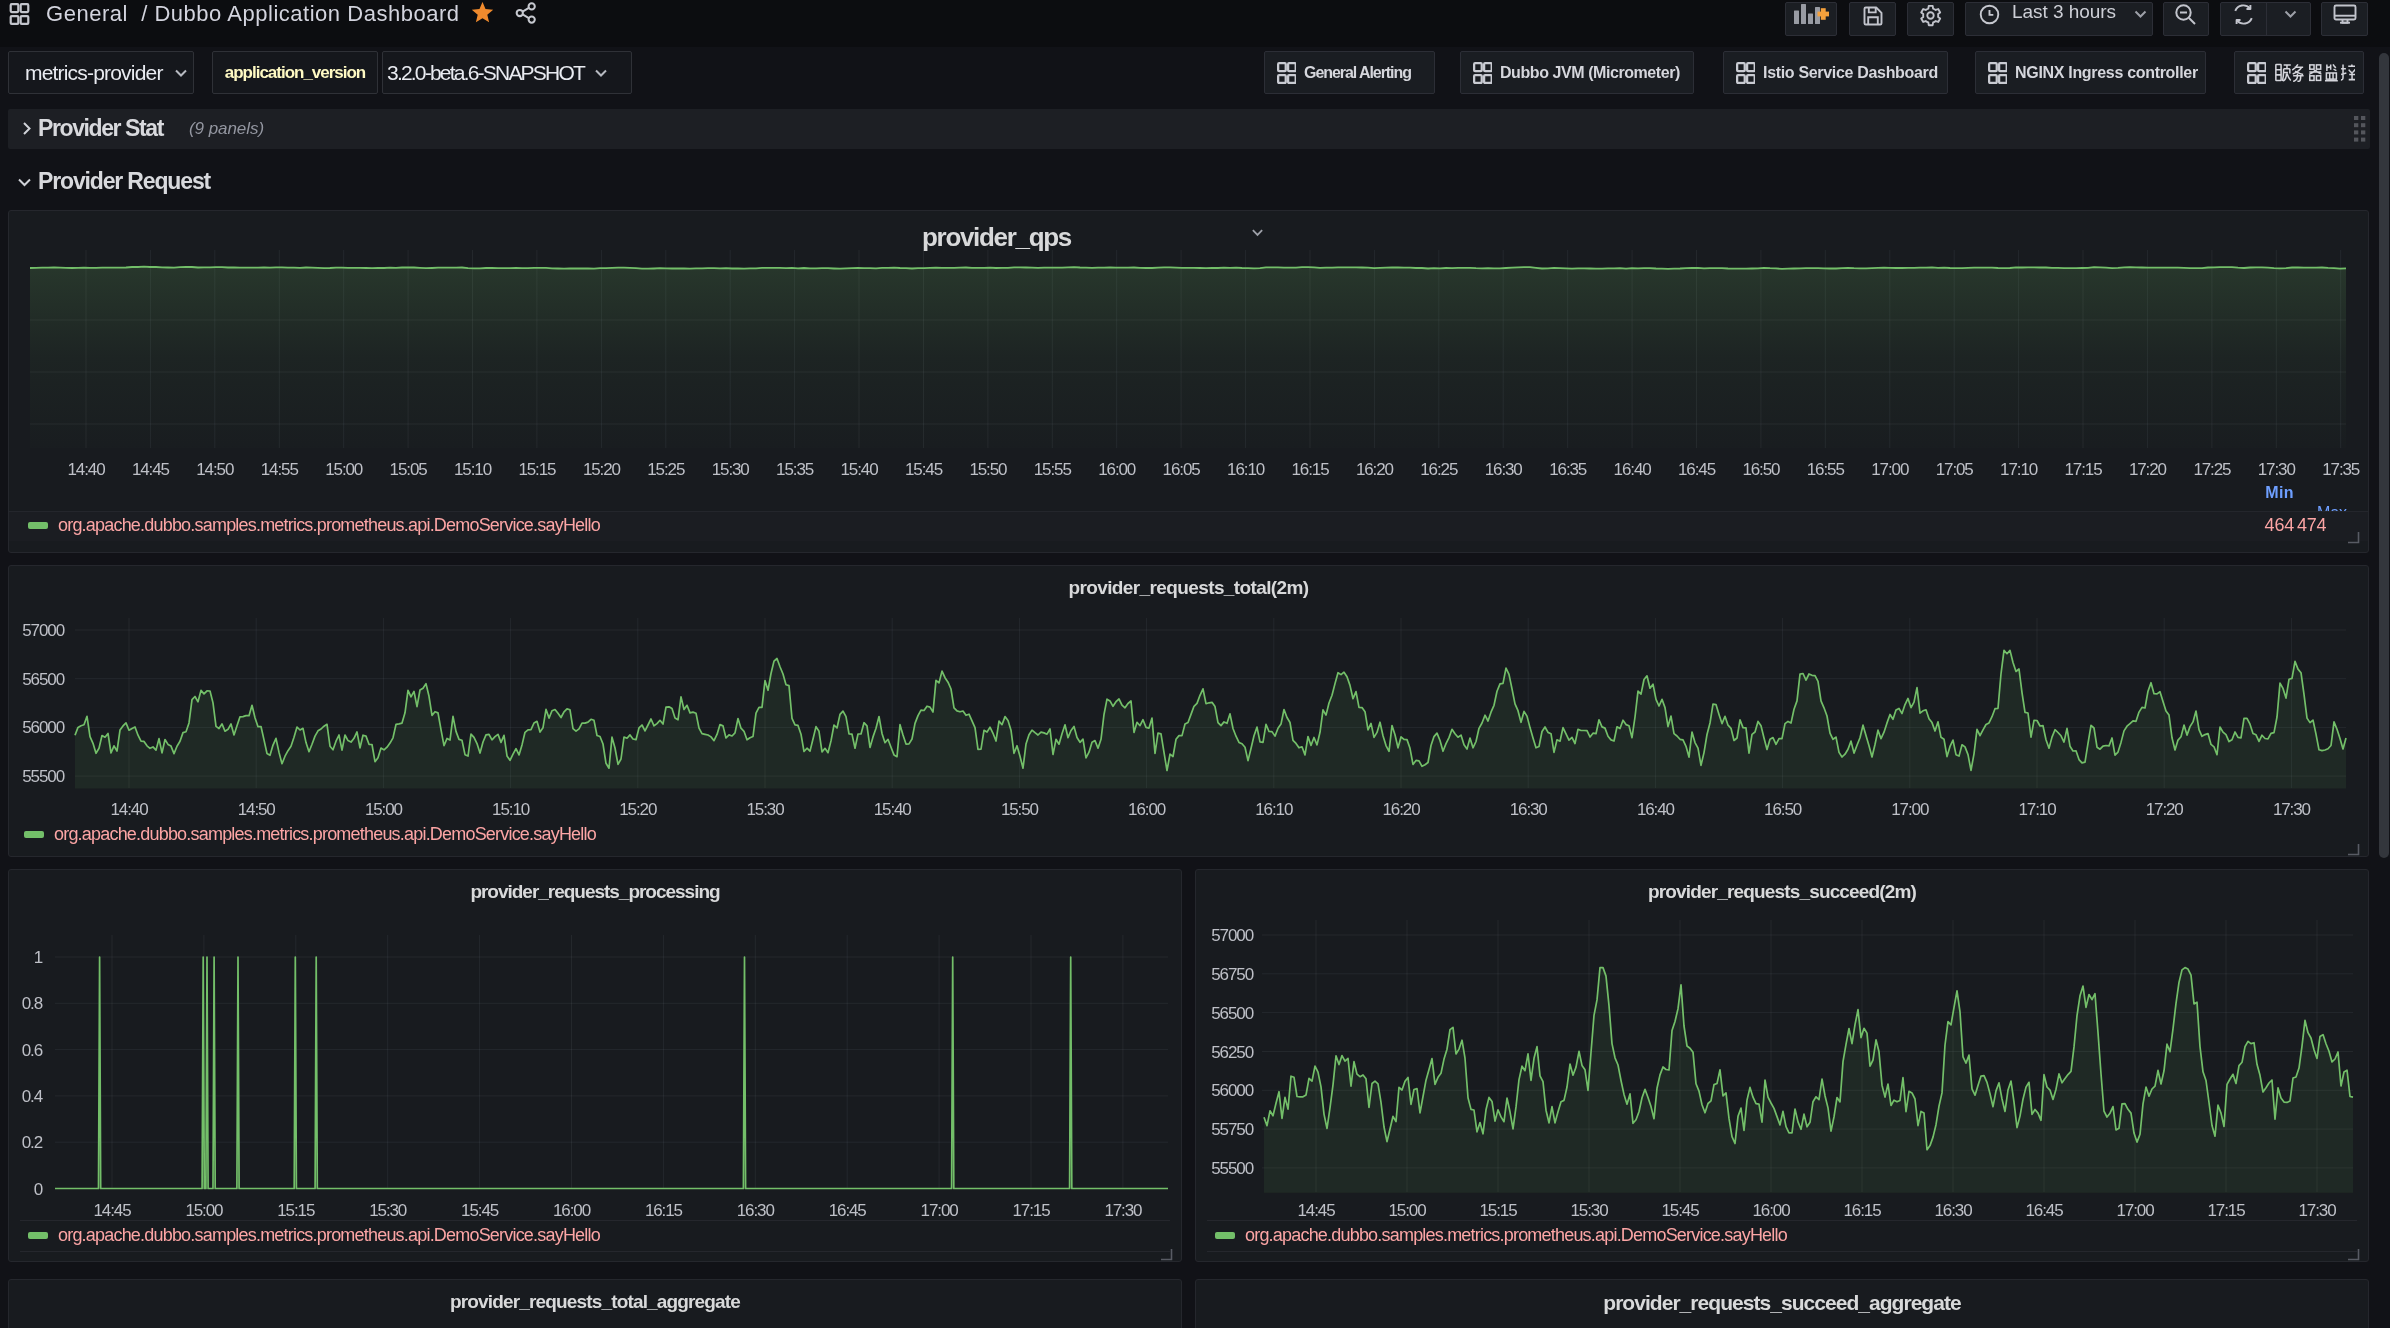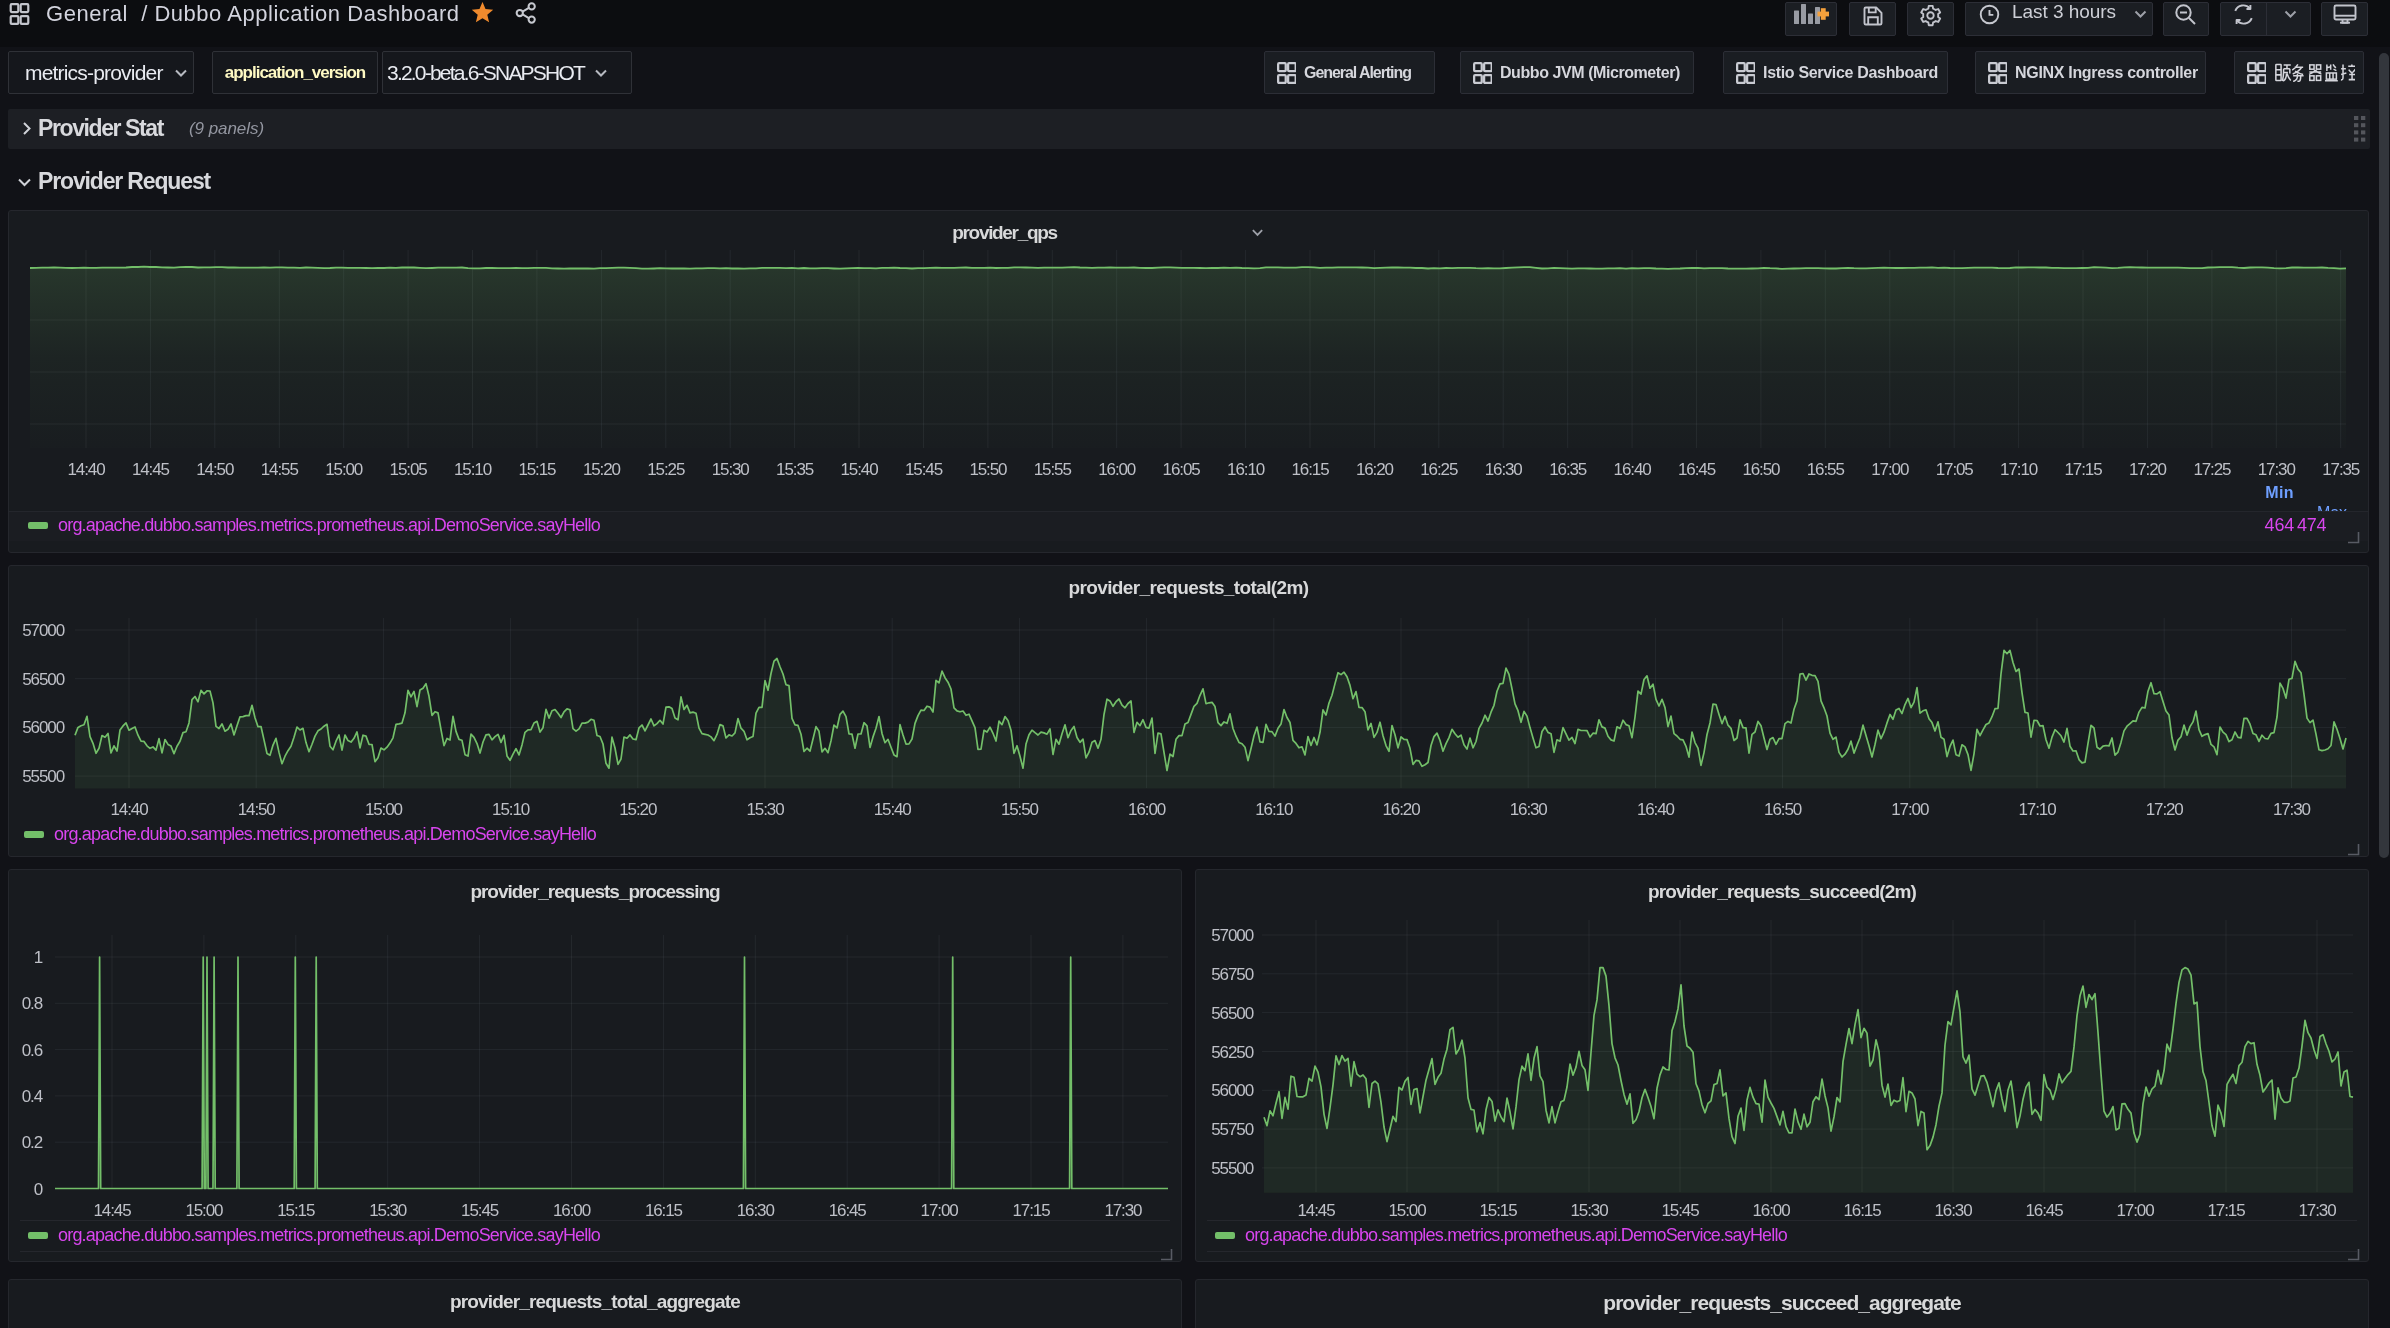--- a/index.html
+++ b/index.html
@@ -4,21 +4,21 @@
 *{margin:0;padding:0;box-sizing:border-box}
 html,body{width:2390px;height:1328px;overflow:hidden;background:#111217;
  font-family:"Liberation Sans",sans-serif;-webkit-font-smoothing:antialiased}
 .abs{position:absolute;white-space:nowrap}
 .panel{position:absolute;background:#181B1F;border:1px solid #25272D;border-radius:3px}
 .ptitle{position:absolute;text-align:center;font-weight:bold;color:#D8D9DA}
 .btn{position:absolute;height:34px;top:2px;background:#1B1E23;border:1px solid #2C2E36;border-radius:2px}
 .linkbtn{position:absolute;top:51px;height:43px;background:#1A1D22;border:1px solid #2C2E36;border-radius:2px;
  color:#D5D6DC;font-weight:bold;display:flex;align-items:center}
 .vbox{position:absolute;top:51px;height:43px;background:#15171C;border:1px solid #2F3137;border-radius:2px;display:flex;align-items:center}
-.legtext{color:#d946ef;font-size:18px;letter-spacing:-0.21px}
+.legtext{color:#fca5a5;font-size:18px;letter-spacing:-0.21px}
 .sw{display:inline-block;width:20px;height:7px;border-radius:2px;background:#73BF69;vertical-align:2px}
 div>svg,span>svg{display:inline-block;vertical-align:middle}
 </style></head><body>
 <div class="abs" style="left:0;top:0;width:2390px;height:47px;background:#0C0D10"></div>
 <svg class="abs" style="left:9px;top:3px" width="21" height="23" viewBox="0 0 20 23">
     <rect x="1.2" y="1.2" width="7.6" height="7.885000000000001" rx="1" fill="none" stroke="#C3C5CC" stroke-width="2.2"></rect>
     <rect x="11.174999999999999" y="1.2" width="7.6" height="7.885000000000001" rx="1" fill="none" stroke="#C3C5CC" stroke-width="2.2"></rect>
     <rect x="1.2" y="13.075" width="7.6" height="7.885000000000001" rx="1" fill="none" stroke="#C3C5CC" stroke-width="2.2"></rect>
     <rect x="11.174999999999999" y="13.075" width="7.6" height="7.885000000000001" rx="1" fill="none" stroke="#C3C5CC" stroke-width="2.2"></rect>
   </svg>
@@ -192,21 +192,21 @@
 <svg class="abs" style="left:17px;top:177px" width="15" height="11" viewBox="0 0 15 11" fill="none" stroke="#D0D2D8" stroke-width="2">
     <path d="M2 2.5l5.5 5.5L13 2.5"></path>
   </svg>
 <div class="abs" style="left:38px;top:168px;font-weight:bold;color:#D8D9DD;font-size:23px;letter-spacing:-1.15px">Provider Request</div>
 <div class="panel" style="left:8px;top:210px;width:2361px;height:343px"></div>
 <div class="panel" style="left:8px;top:565px;width:2361px;height:292px"></div>
 <div class="panel" style="left:8px;top:869px;width:1174px;height:393px"></div>
 <div class="panel" style="left:1195px;top:869px;width:1174px;height:393px"></div>
 <div class="panel" style="left:8px;top:1279px;width:1174px;height:60px"></div>
 <div class="panel" style="left:1195px;top:1279px;width:1174px;height:60px"></div>
-<div class="ptitle" style="left:16px;top:222px;width:1977px;font-size:19px;letter-spacing:-1.32px">provider_qps</div>
+<div class="ptitle" style="left:8px;top:222px;width:1977px;font-size:26px;letter-spacing:-1.32px">provider_qps</div>
 <svg class="abs" style="left:1251px;top:228px" width="13" height="10" viewBox="0 0 14 10" fill="none" stroke="#9DA0A8" stroke-width="2">
     <path d="M2 2l5 5 5-5"></path>
   </svg>
 <div class="ptitle" style="left:8px;top:577px;width:2361px;font-size:19px;letter-spacing:-0.61px">provider_requests_total(2m)</div>
 <div class="ptitle" style="left:8px;top:881px;width:1174px;font-size:19px;letter-spacing:-1.02px">provider_requests_processing</div>
 <div class="ptitle" style="left:1195px;top:881px;width:1174px;font-size:19px;letter-spacing:-0.84px">provider_requests_succeed(2m)</div>
 <div class="ptitle" style="left:8px;top:1291px;width:1174px;font-size:19px;letter-spacing:-0.84px">provider_requests_total_aggregate</div>
 <div class="ptitle" style="left:1195px;top:1291px;width:1174px;font-size:21px;letter-spacing:-0.96px">provider_requests_succeed_aggregate</div>
 <svg style="position:absolute;left:9px;top:240px" width="2359" height="240" viewBox="9 240 2359 240">
     <line x1="86" y1="250" x2="86" y2="448" stroke="rgba(204,208,222,0.07)"></line>

